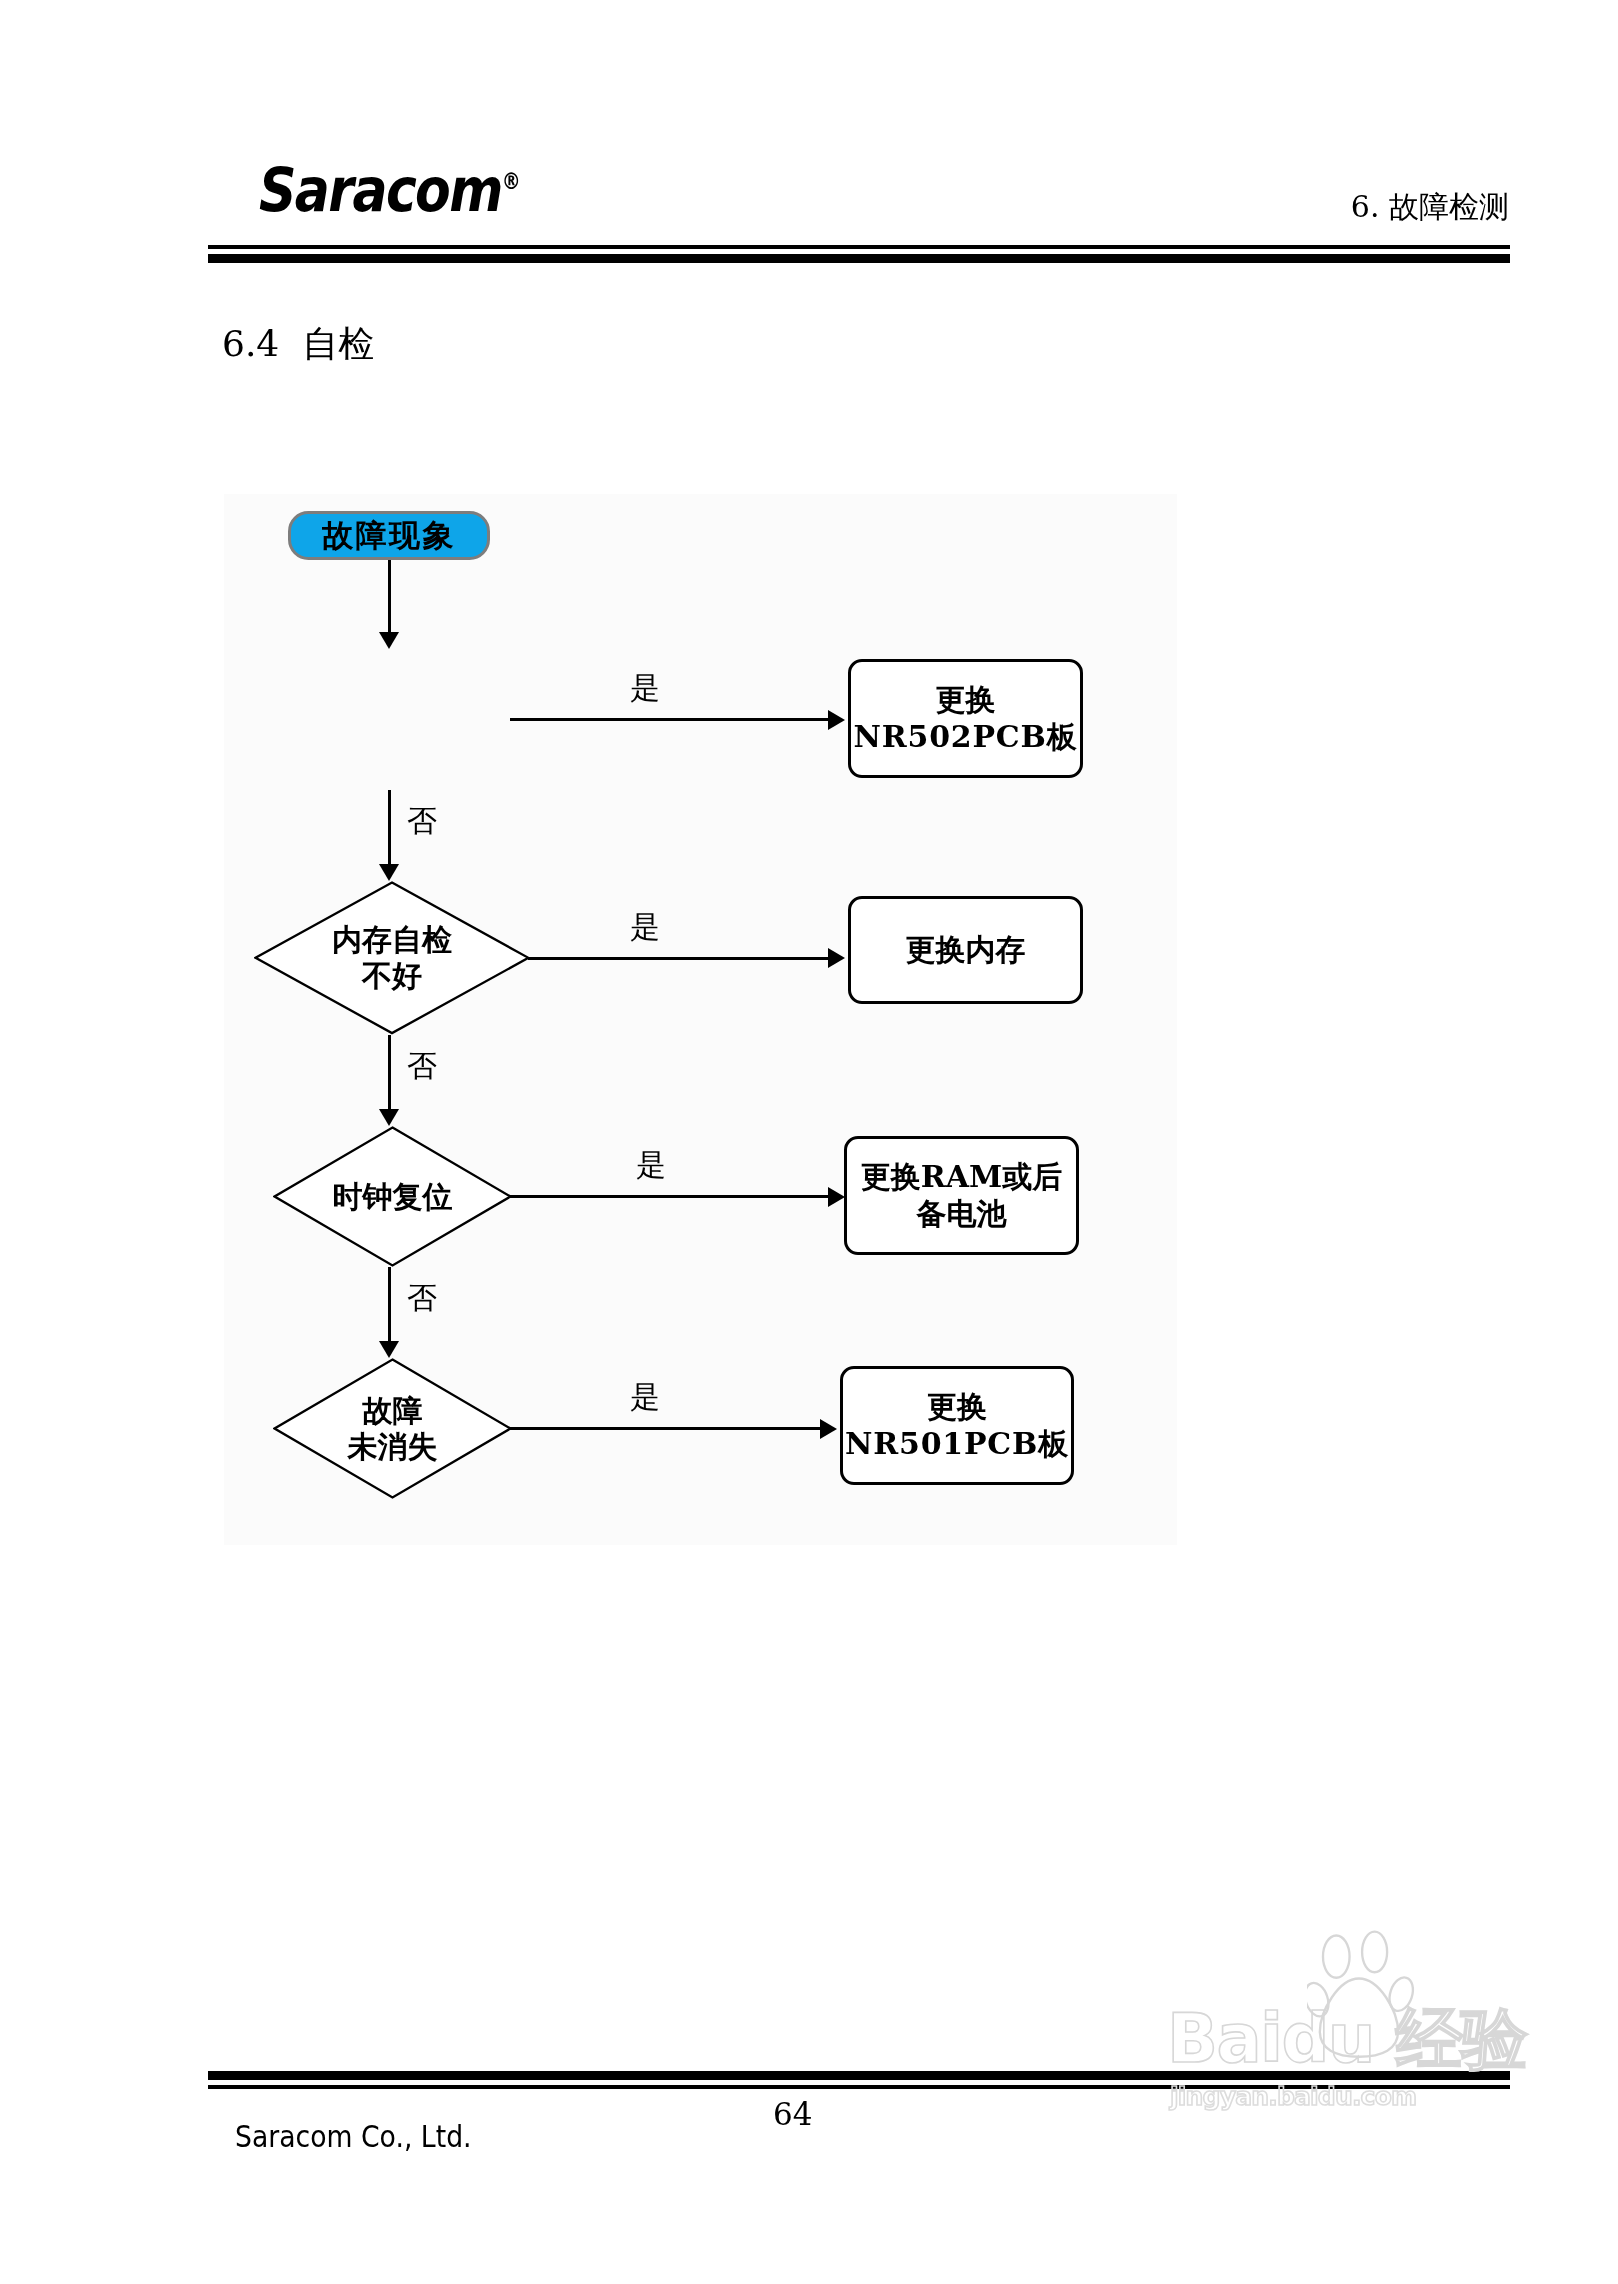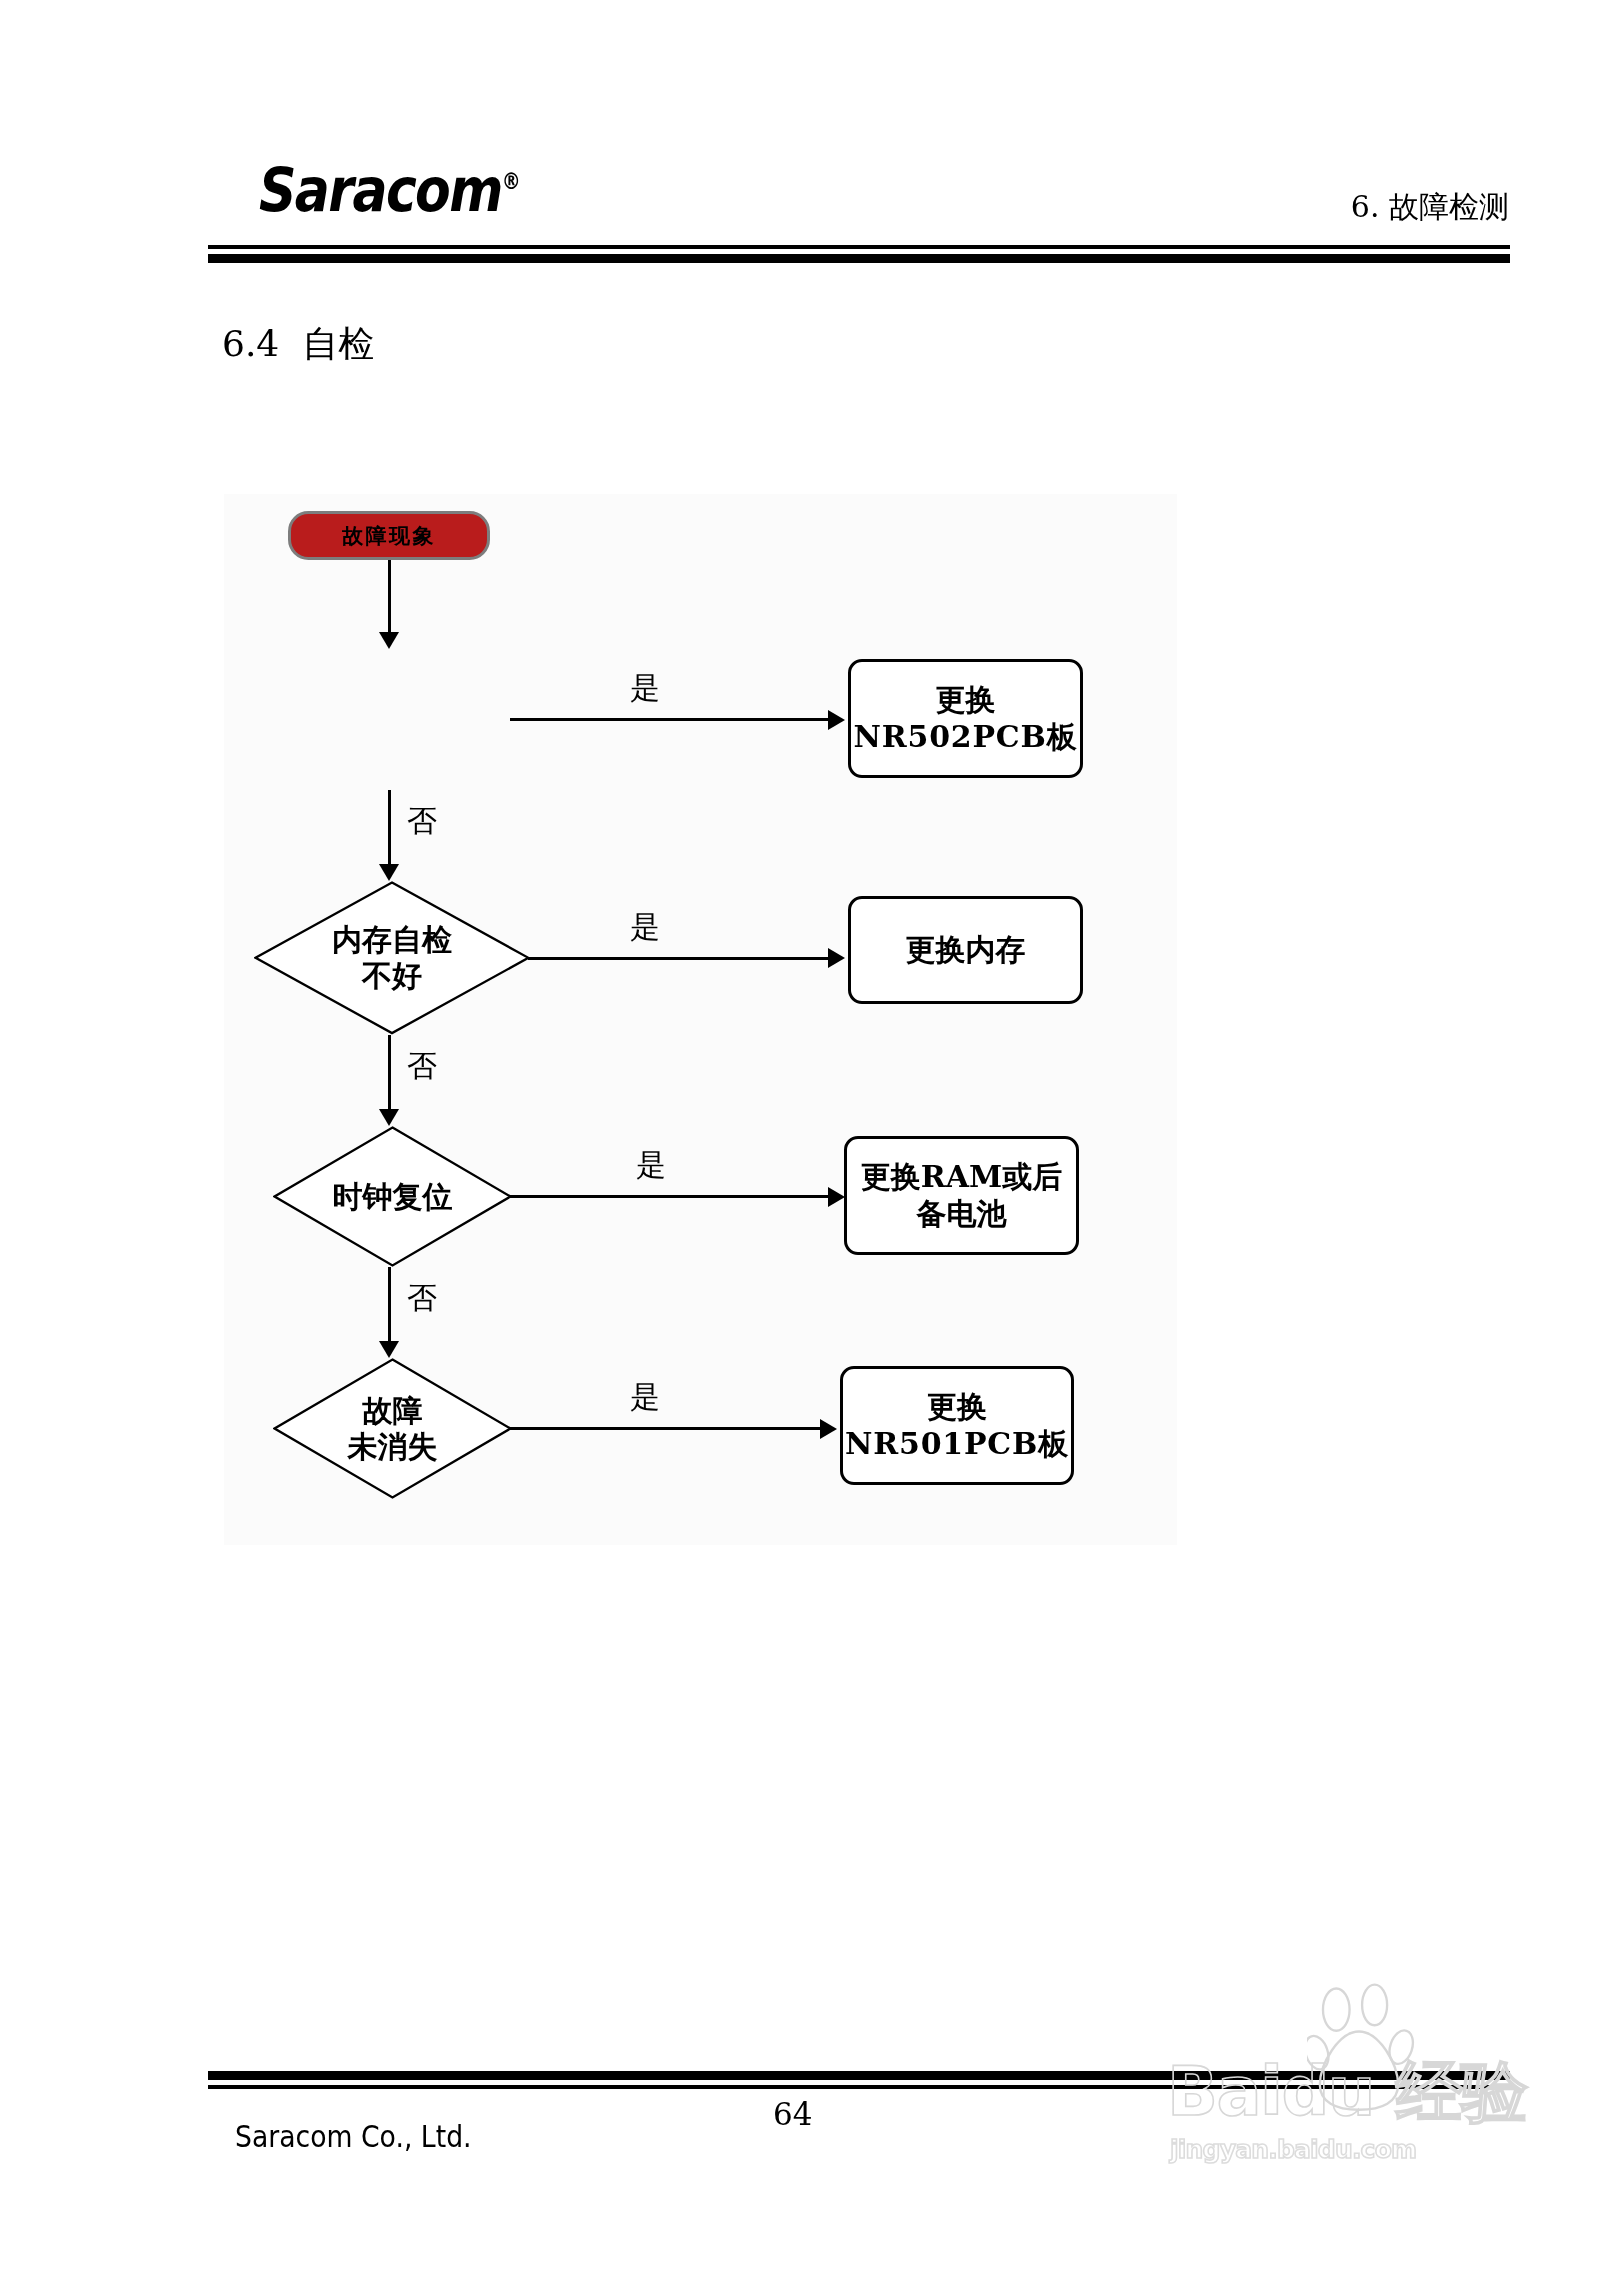--- a/index.html
+++ b/index.html
@@ -100,24 +100,24 @@
     align-items: center;
     justify-content: center;
     text-align: center;
     border-radius: 14px;
   }
 
   
   .terminator {
     border: 3.1px solid #7d7d7d;
     border-radius: 20.4px;
-    background: #b91c1c;
-    font-family: "DejaVu Serif", "Liberation Serif", serif;
-    font-weight: 700;
-    font-size: 21px;
+    background: #0ea5e9;
+    font-family: "DejaVu Serif", "Liberation Serif", serif;
+    font-weight: 700;
+    font-size: 31px;
     letter-spacing: 2.4px;
     color: #000000;
   }
 
   
   .process {
     border: 3.1px solid #000000;
     background: #ffffff;
     font-family: "DejaVu Serif", "Liberation Serif", serif;
     font-weight: 700;
@@ -225,21 +225,21 @@
     top: 2096px;
     font-family: "DejaVu Serif", "Liberation Serif", serif;
     font-size: 31px;
     color: #000000;
   }
 
   
   .watermark {
     position: absolute;
     left: 1153px;
-    top: 1972px;
+    top: 1919px;
     width: 424px;
     height: 235px;
     pointer-events: none;
   }
   .wm-word {
     position: absolute;
     left: 14px;
     top: 75px;
     font-family: "DejaVu Sans", "Liberation Sans", sans-serif;
     font-weight: 700;

